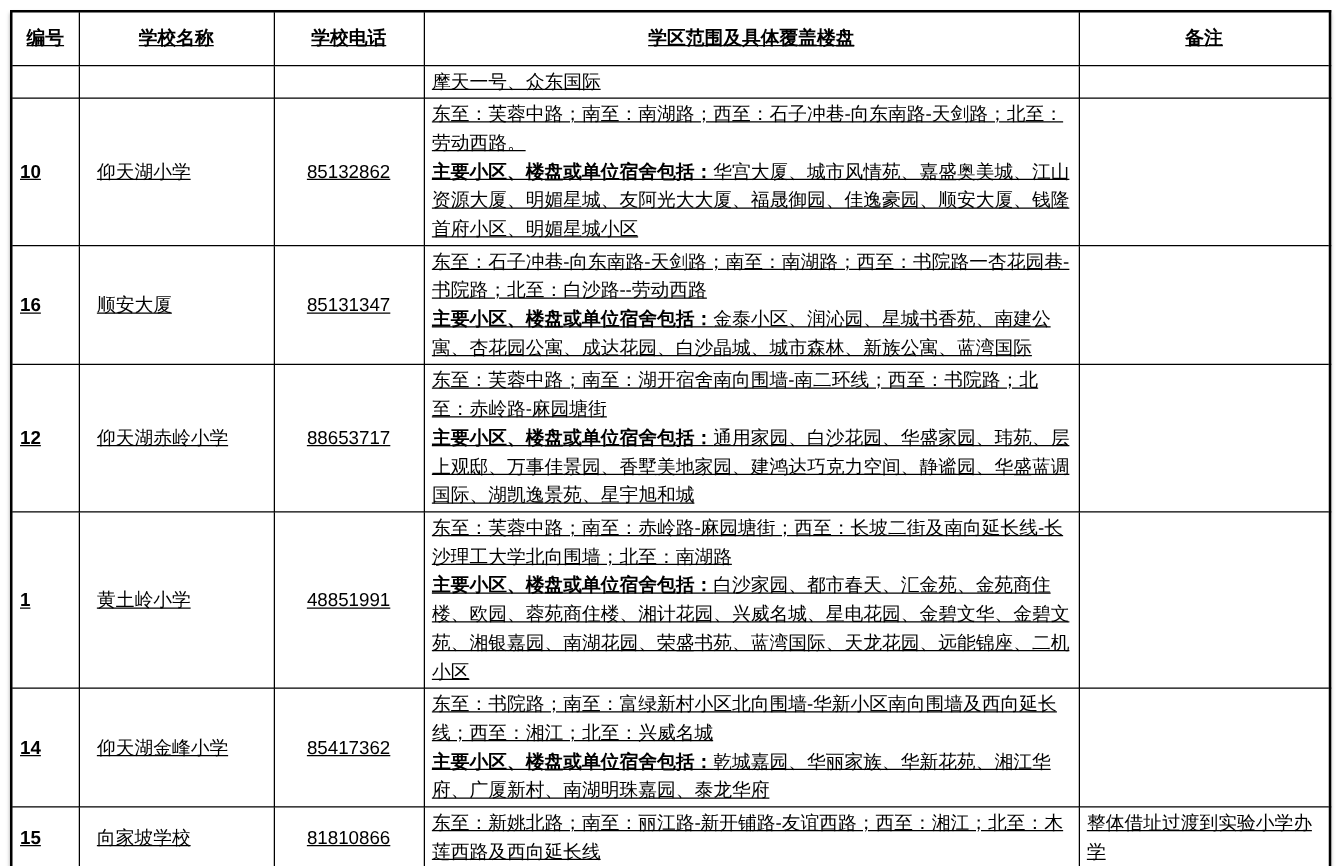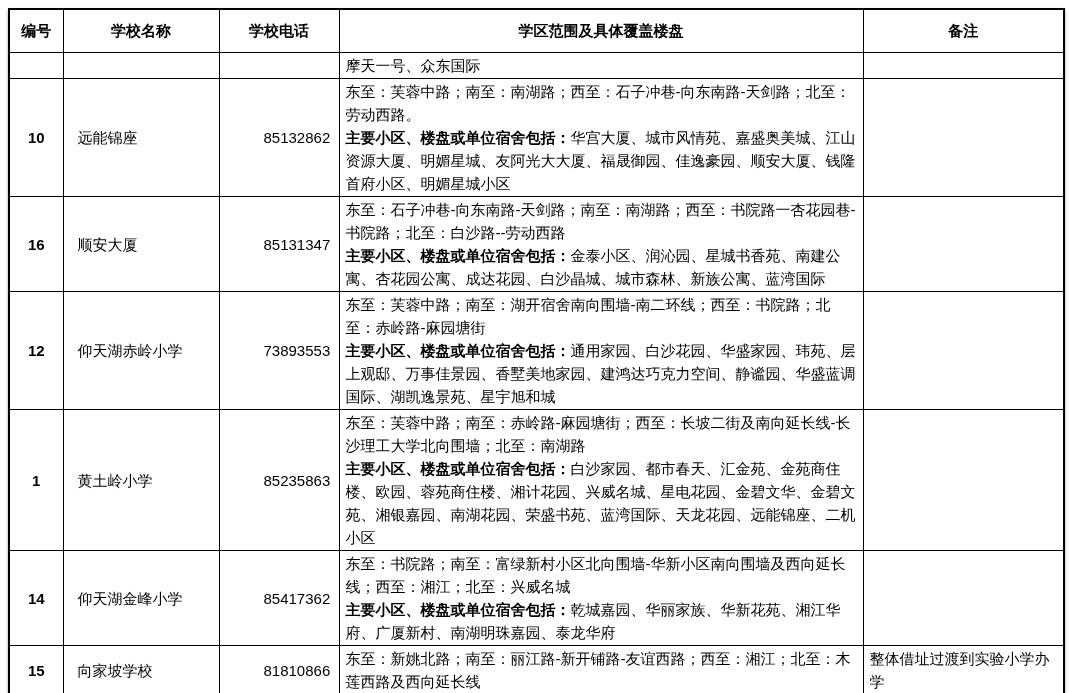--- a/index.html
+++ b/index.html
@@ -8,20 +8,21 @@
     background:#ffffff;
     font-family:"Liberation Sans","DejaVu Sans",sans-serif;
     color:#000;
   }
   .page{
     width:1070px;
     height:693px;
     box-sizing:border-box;
     padding:8px 7px 0 8px;
     overflow:hidden;
+    text-decoration:underline;
   }
   table.school-table{
     border-collapse:collapse;
     table-layout:fixed;
     width:1055px;
     box-shadow:0 2px 3px rgba(0,0,0,0.35);
   }
   table.school-table th,
   table.school-table td{
     border:1px solid #000;
@@ -40,25 +41,24 @@
     line-height:23px;
     padding:2px 6px;
     vertical-align:middle;
   }
   col.c-id{width:54px;}
   col.c-name{width:156px;}
   col.c-phone{width:120px;}
   col.c-district{width:524px;}
   col.c-remark{width:201px;}
   td.col-id{
-    text-align:center;
     font-weight:bold;
   }
   td.col-name{padding-left:14px;}
-  td.col-phone{padding-left:44px;}
+  td.col-phone{padding-left:26px;}
   td.col-district{
     vertical-align:top;
     padding:1px 6px;
   }
   td.col-remark{
     vertical-align:top;
     padding:1px 6px;
   }
   .bold-label{font-weight:bold;}
 </style>
@@ -89,52 +89,52 @@
           <td class="col-name"></td>
           <td class="col-phone"></td>
           <td class="col-district">
             <div class="boundary-text">摩天一号、众东国际</div>
             <div class="props-line"><span class="bold-label"></span><span class="props-text"></span></div>
           </td>
           <td class="col-remark"></td>
         </tr>
         <tr>
           <td class="col-id">10</td>
-          <td class="col-name">远能锦座</td>
+          <td class="col-name">仰天湖小学</td>
           <td class="col-phone">85132862</td>
           <td class="col-district">
             <div class="boundary-text">东至：芙蓉中路；南至：南湖路；西至：石子冲巷-向东南路-天剑路；北至：劳动西路。</div>
             <div class="props-line"><span class="bold-label">主要小区、楼盘或单位宿舍包括：</span><span class="props-text">华宫大厦、城市风情苑、嘉盛奥美城、江山资源大厦、明媚星城、友阿光大大厦、福晟御园、佳逸豪园、顺安大厦、钱隆首府小区、明媚星城小区</span></div>
           </td>
           <td class="col-remark"></td>
         </tr>
         <tr>
           <td class="col-id">16</td>
           <td class="col-name">顺安大厦</td>
           <td class="col-phone">85131347</td>
           <td class="col-district">
             <div class="boundary-text">东至：石子冲巷-向东南路-天剑路；南至：南湖路；西至：书院路一杏花园巷-书院路；北至：白沙路--劳动西路</div>
             <div class="props-line"><span class="bold-label">主要小区、楼盘或单位宿舍包括：</span><span class="props-text">金泰小区、润沁园、星城书香苑、南建公寓、杏花园公寓、成达花园、白沙晶城、城市森林、新族公寓、蓝湾国际</span></div>
           </td>
           <td class="col-remark"></td>
         </tr>
         <tr>
           <td class="col-id">12</td>
           <td class="col-name">仰天湖赤岭小学</td>
-          <td class="col-phone">73893553</td>
+          <td class="col-phone">88653717</td>
           <td class="col-district">
             <div class="boundary-text">东至：芙蓉中路；南至：湖开宿舍南向围墙-南二环线；西至：书院路；北至：赤岭路-麻园塘街</div>
             <div class="props-line"><span class="bold-label">主要小区、楼盘或单位宿舍包括：</span><span class="props-text">通用家园、白沙花园、华盛家园、玮苑、层上观邸、万事佳景园、香墅美地家园、建鸿达巧克力空间、静谧园、华盛蓝调国际、湖凯逸景苑、星宇旭和城</span></div>
           </td>
           <td class="col-remark"></td>
         </tr>
         <tr>
           <td class="col-id">1</td>
           <td class="col-name">黄土岭小学</td>
-          <td class="col-phone">85235863</td>
+          <td class="col-phone">48851991</td>
           <td class="col-district">
             <div class="boundary-text">东至：芙蓉中路；南至：赤岭路-麻园塘街；西至：长坡二街及南向延长线-长沙理工大学北向围墙；北至：南湖路</div>
             <div class="props-line"><span class="bold-label">主要小区、楼盘或单位宿舍包括：</span><span class="props-text">白沙家园、都市春天、汇金苑、金苑商住楼、欧园、蓉苑商住楼、湘计花园、兴威名城、星电花园、金碧文华、金碧文苑、湘银嘉园、南湖花园、荣盛书苑、蓝湾国际、天龙花园、远能锦座、二机小区</span></div>
           </td>
           <td class="col-remark"></td>
         </tr>
         <tr>
           <td class="col-id">14</td>
           <td class="col-name">仰天湖金峰小学</td>
           <td class="col-phone">85417362</td>

